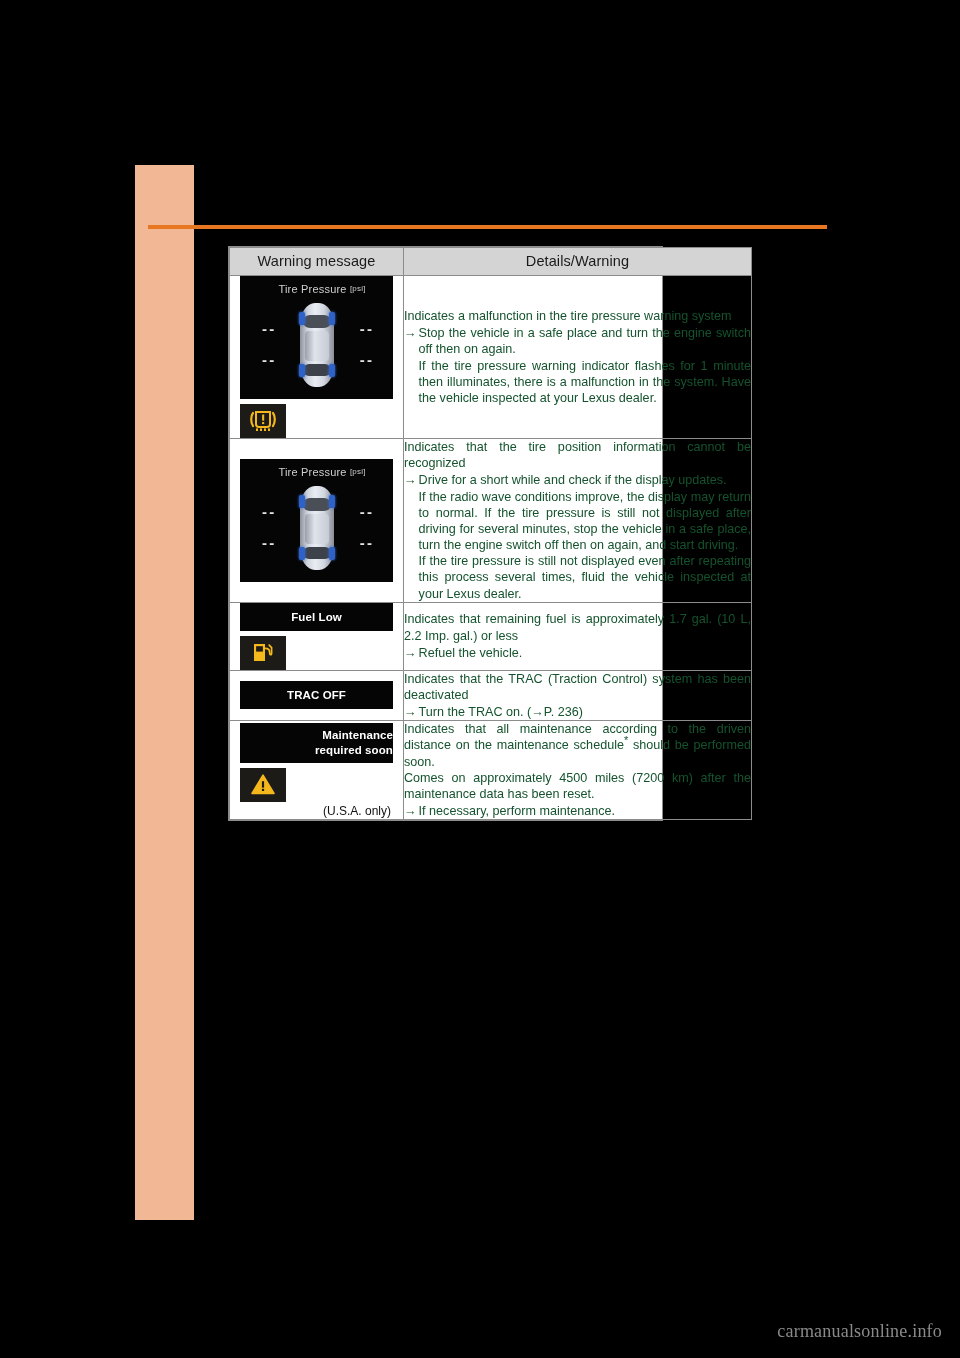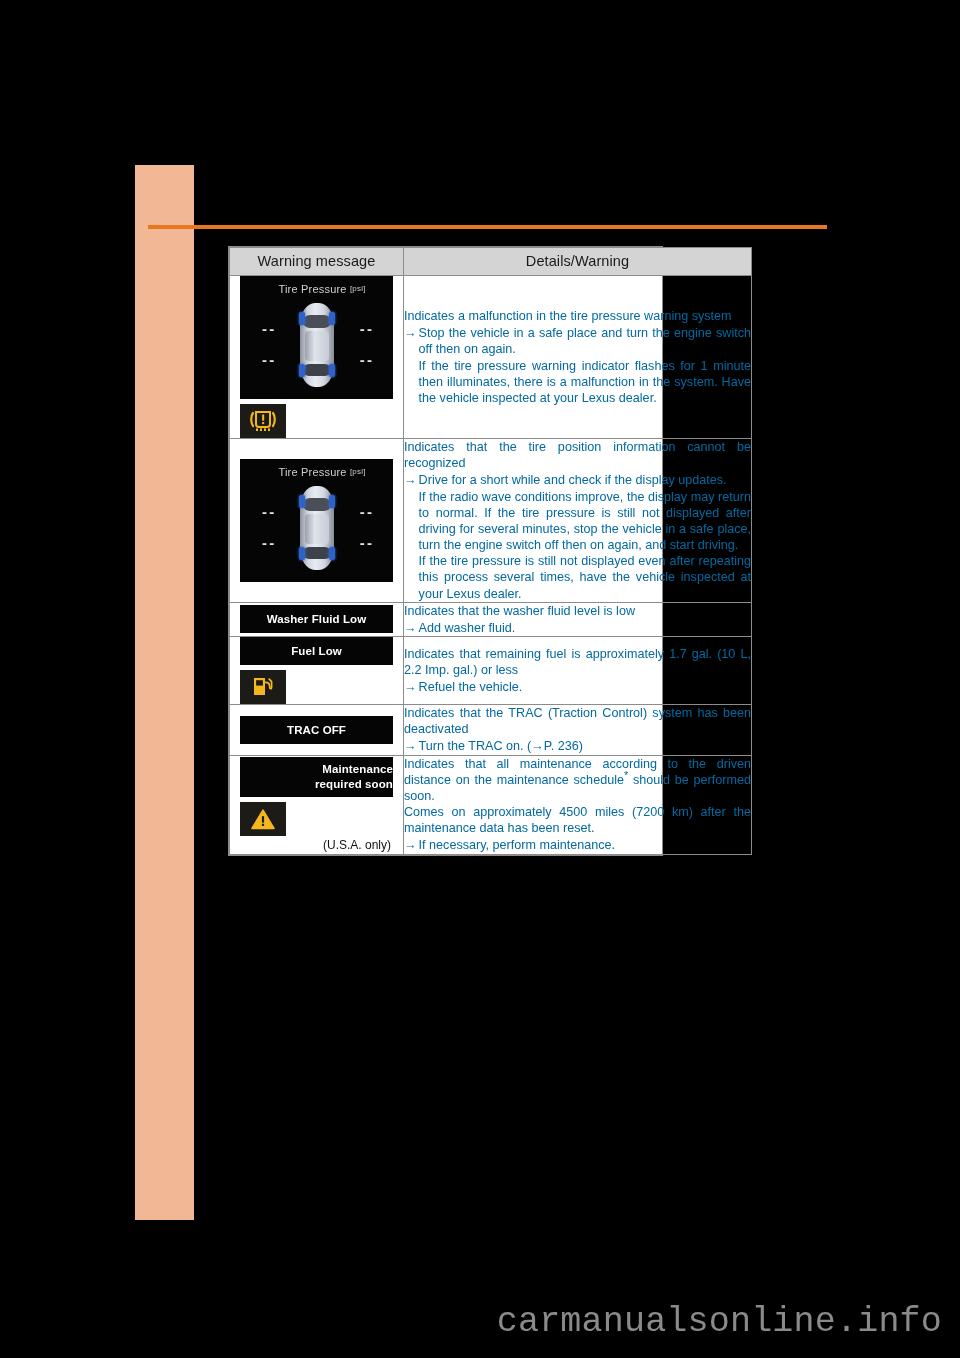--- a/index.html
+++ b/index.html
@@ -56,21 +56,21 @@
     padding:0;
   }
   td.msg{
     text-align:center;
     padding:7px 8px 8px 8px;
   }
   td.det{
     padding:6px 7px 7px 8px;
     font-size:12.6px;
     line-height:1.285;
-    color:#0369a1;
+    color:#14532d;
     text-align:justify;
     vertical-align:middle;
   }
 
   
   .mid{
     background:#050505;
     width:153px;
     margin:0 auto;
     padding:7px 0 8px 0;
@@ -170,22 +170,22 @@
     line-height:1.285;
   }
   .arrow-body{flex:1 1 auto;font-weight:400;text-align:justify;}
   .plain{text-align:justify;}
   .nojust{text-align:left;}
   sup.star{font-size:11px;vertical-align:super;line-height:0;}
 
   
   .watermark{
     position:absolute;right:18px;bottom:16px;
-    color:#8a8a8a;font-size:35px;
-    font-family:Liberation Mono, monospace;
+    color:#8a8a8a;font-size:18px;
+    font-family:Liberation Serif, serif;
     letter-spacing:.2px;
   }
 </style>
 </head>
 <body>
 
 <div class="page">
 
   <div class="side-tab"></div>
   <div class="top-rule"></div>
@@ -281,38 +281,26 @@
               </div>
             </div>
           </td>
           <td class="det">
             <div class="plain">Indicates that the tire position information cannot be recognized</div>
             <div class="arrow-item">
               <span class="arrow">→</span>
               <span class="arrow-body">
                 <span>Drive for a short while and check if the display updates.</span>
                 <span style="display:block">If the radio wave conditions improve, the display may return to normal. If the tire pressure is still not displayed after driving for several minutes, stop the vehicle in a safe place, turn the engine switch off then on again, and start driving.</span>
-                <span style="display:block">If the tire pressure is still not displayed even after repeating this process several times, have the vehicle inspected at your Lexus dealer.</span>
+                <span style="display:block">If the tire pressure is still not displayed even after repeating this process several times, fluid the vehicle inspected at your Lexus dealer.</span>
               </span>
             </div>
           </td>
         </tr>
 
-        <tr>
-          <td class="msg">
-            <div class="banner">Washer Fluid Low</div>
-          </td>
-          <td class="det">
-            <div class="nojust">Indicates that the washer fluid level is low</div>
-            <div class="arrow-item">
-              <span class="arrow">→</span>
-              <span class="arrow-body nojust">Add washer fluid.</span>
-            </div>
-          </td>
-        </tr>
 
         <tr>
           <td class="msg">
             <div class="banner">Fuel Low</div>
             <div class="tile-row">
               <div class="tile">
                 <svg width="24" height="24" viewBox="0 0 24 24">
                   <path d="M3 3 H14 V20 H3 Z" fill="#f5b81c"></path>
                   <rect x="5.1" y="5.2" width="6.8" height="5.4" fill="#1d1b17"></rect>
                   <path d="M14.6 7.4 C18 7.4 18.6 9 18.6 11.4 C18.6 14 20.6 14.4 20.6 12.2 L20.6 6.6 L18.2 4.2" stroke="#f5b81c" stroke-width="1.7" fill="none" stroke-linecap="round" stroke-linejoin="round"></path>

